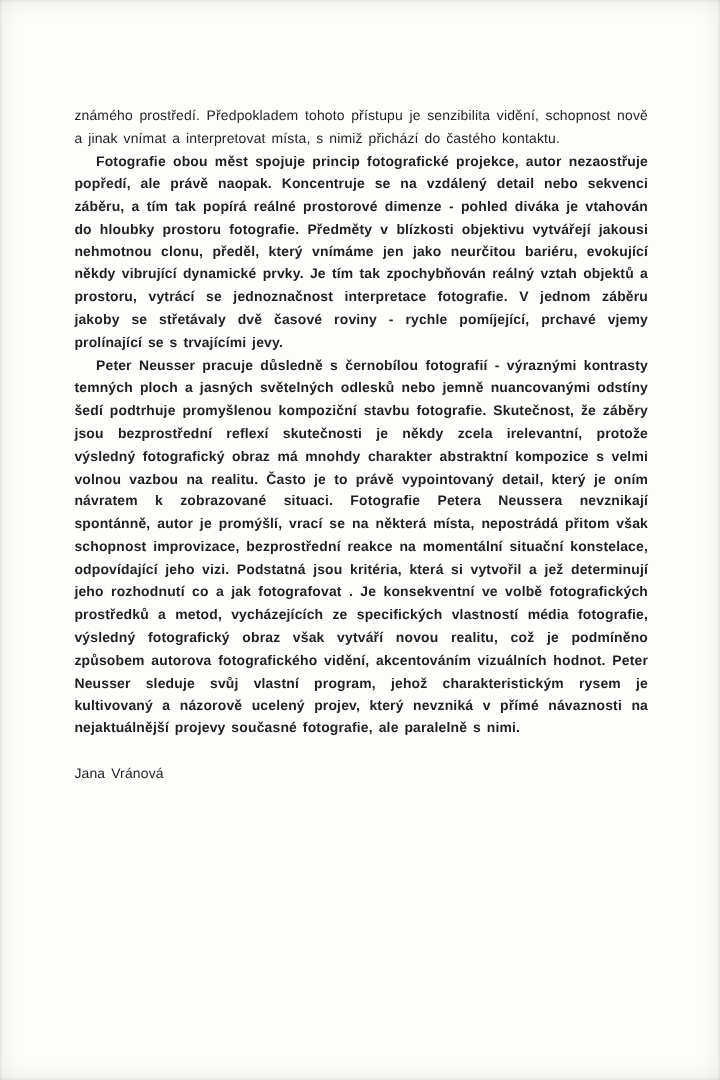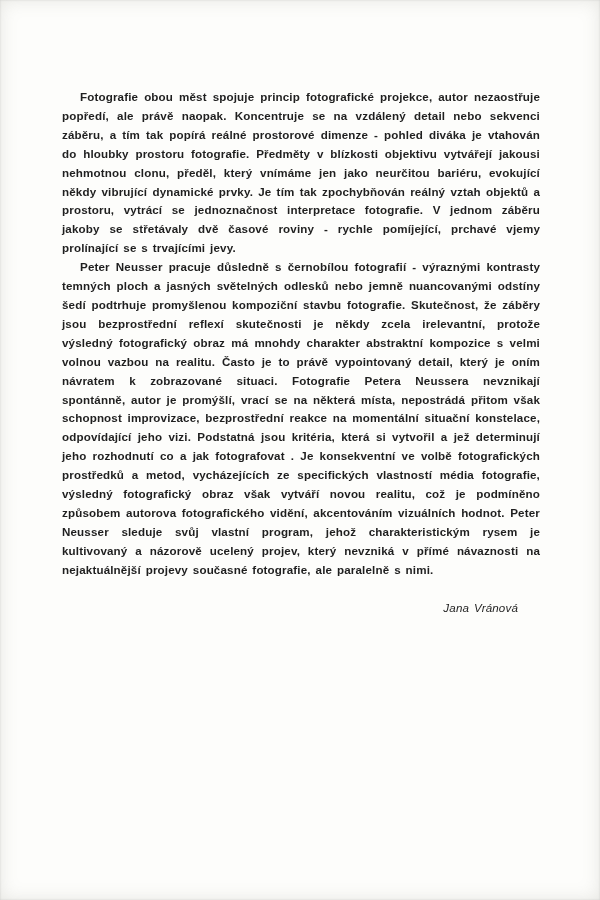--- a/index.html
+++ b/index.html
@@ -32,28 +32,28 @@
   }
   .para {
     margin: 0;
   }
   .para.indent {
     text-indent: 18px;
     font-weight: bold;
   }
   .signature {
     margin: 19px 0 0 0;
-    text-align: right;
+    text-align: left;
     padding-right: 22px;
     text-indent: 0;
-    font-style: italic;
   }
 </style>
 </head>
 <body>
 
 <div class="page">
   <div class="text-block">
+    <p class="para">známého prostředí. Předpokladem tohoto přístupu je senzibilita vidění, schopnost nově a jinak vnímat a interpretovat místa, s nimiž přichází do častého kontaktu.</p>
     <p class="para indent">Fotografie obou měst spojuje princip fotografické projekce, autor nezaostřuje popředí, ale právě naopak. Koncentruje se na vzdálený detail nebo sekvenci záběru, a tím tak popírá reálné prostorové dimenze - pohled diváka je vtahován do hloubky prostoru fotografie. Předměty v blízkosti objektivu vytvářejí jakousi nehmotnou clonu, předěl, který vnímáme jen jako neurčitou bariéru, evokující někdy vibrující dynamické prvky. Je tím tak zpochybňován reálný vztah objektů a prostoru, vytrácí se jednoznačnost interpretace fotografie. V jednom záběru jakoby se střetávaly dvě časové roviny - rychle pomíjející, prchavé vjemy prolínající se s trvajícími jevy.</p>
     <p class="para indent">Peter Neusser pracuje důsledně s černobílou fotografií - výraznými kontrasty temných ploch a jasných světelných odlesků nebo jemně nuancovanými odstíny šedí podtrhuje promyšlenou kompoziční stavbu fotografie. Skutečnost, že záběry jsou bezprostřední reflexí skutečnosti je někdy zcela irelevantní, protože výsledný fotografický obraz má mnohdy charakter abstraktní kompozice s velmi volnou vazbou na realitu. Často je to právě vypointovaný detail, který je oním návratem k zobrazované situaci. Fotografie Petera Neussera nevznikají spontánně, autor je promýšlí, vrací se na některá místa, nepostrádá přitom však schopnost improvizace, bezprostřední reakce na momentální situační konstelace, odpovídající jeho vizi. Podstatná jsou kritéria, která si vytvořil a jež determinují jeho rozhodnutí co a jak fotografovat . Je konsekventní ve volbě fotografických prostředků a metod, vycházejících ze specifických vlastností média fotografie, výsledný fotografický obraz však vytváří novou realitu, což je podmíněno způsobem autorova fotografického vidění, akcentováním vizuálních hodnot. Peter Neusser sleduje svůj vlastní program, jehož charakteristickým rysem je kultivovaný a názorově ucelený projev, který nevzniká v přímé návaznosti na nejaktuálnější projevy současné fotografie, ale paralelně s nimi.</p>
     <p class="signature">Jana Vránová</p>
   </div>
 </div>
 
 </body></html>

